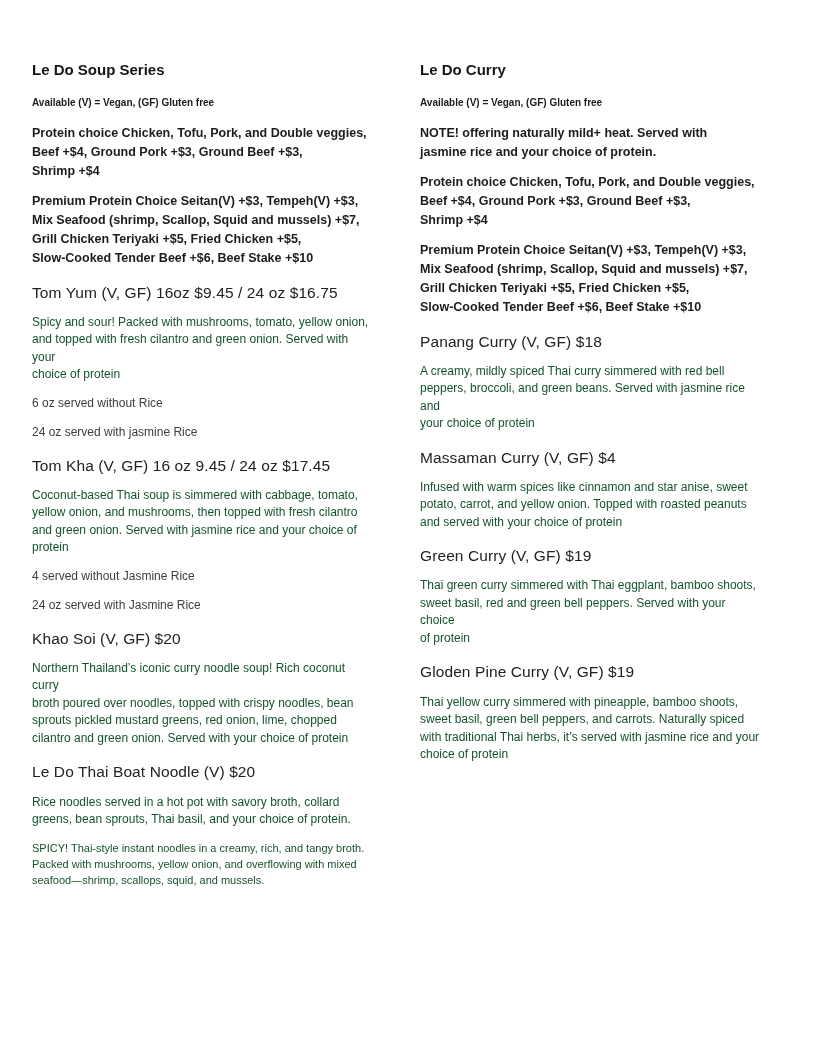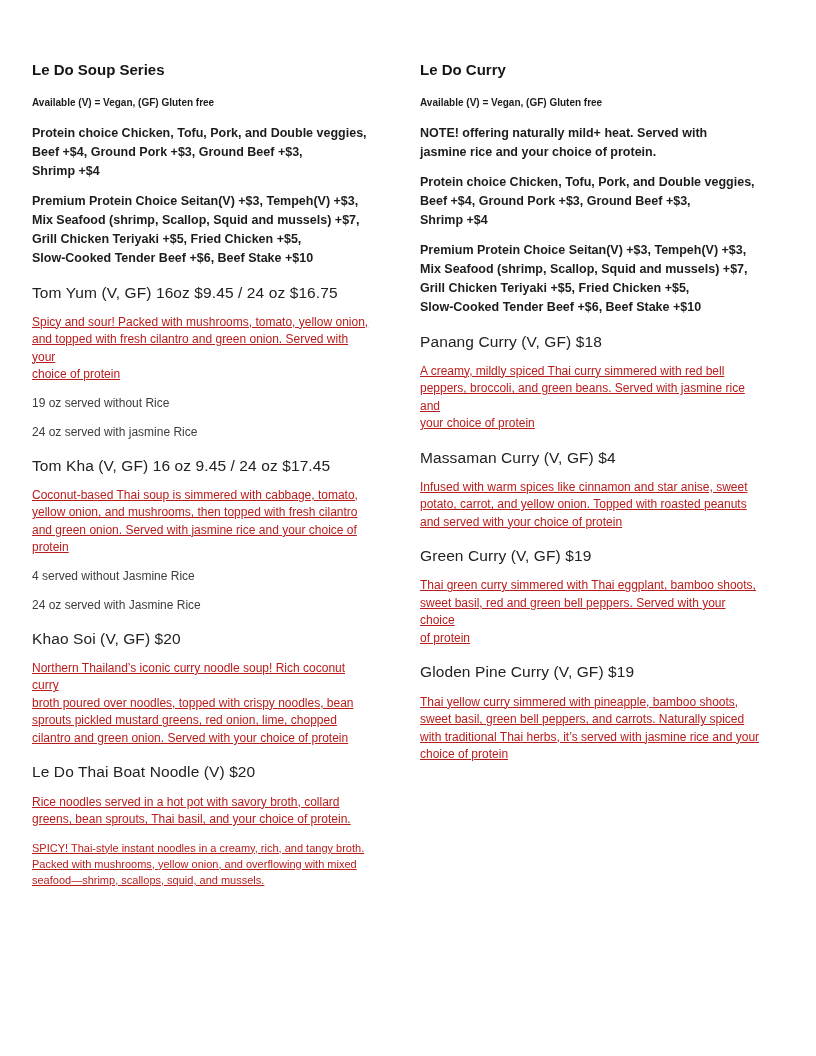--- a/index.html
+++ b/index.html
@@ -51,25 +51,24 @@
     font-size: 15.5px;
     font-weight: 400;
     color: #222222;
     margin: 15px 0 11px 0;
     line-height: 1.3;
     letter-spacing: 0.1px;
   }
   .item-desc {
     font-size: 12px;
     font-weight: 400;
-    color: #b91c1c;
+    color: #14532d;
     line-height: 17.5px;
     margin: 0 0 11px 0;
     white-space: pre-line;
-    text-decoration: underline;
   }
   .item-desc.small {
     font-size: 11px;
     line-height: 16px;
   }
   .item-extra {
     font-size: 12px;
     font-weight: 400;
     color: #3d3d3d;
     line-height: 17px;
@@ -90,21 +89,21 @@
     <p class="note">Premium Protein Choice Seitan(V) +$3, Tempeh(V) +$3,
 Mix Seafood (shrimp, Scallop, Squid and mussels) +$7,
 Grill Chicken Teriyaki +$5, Fried Chicken +$5,
 Slow-Cooked Tender Beef +$6, Beef Stake +$10</p>
 
     <div class="item">
       <h3 class="item-heading">Tom Yum (V, GF) 16oz $9.45 / 24 oz $16.75</h3>
       <p class="item-desc">Spicy and sour! Packed with mushrooms, tomato, yellow onion,
 and topped with fresh cilantro and green onion. Served with your
 choice of protein</p>
-      <p class="item-extra">19 oz served without Rice</p>
+      <p class="item-extra">6 oz served without Rice</p>
       <p class="item-extra">24 oz served with jasmine Rice</p>
     </div>
 
     <div class="item">
       <h3 class="item-heading">Tom Kha (V, GF) 16 oz 9.45 / 24 oz $17.45</h3>
       <p class="item-desc">Coconut-based Thai soup is simmered with cabbage, tomato,
 yellow onion, and mushrooms, then topped with fresh cilantro
 and green onion. Served with jasmine rice and your choice of
 protein</p>
       <p class="item-extra">4 served without Jasmine Rice</p>

